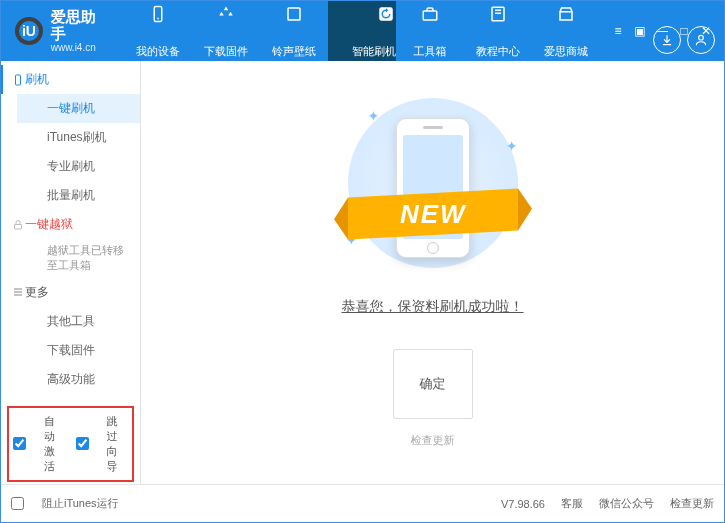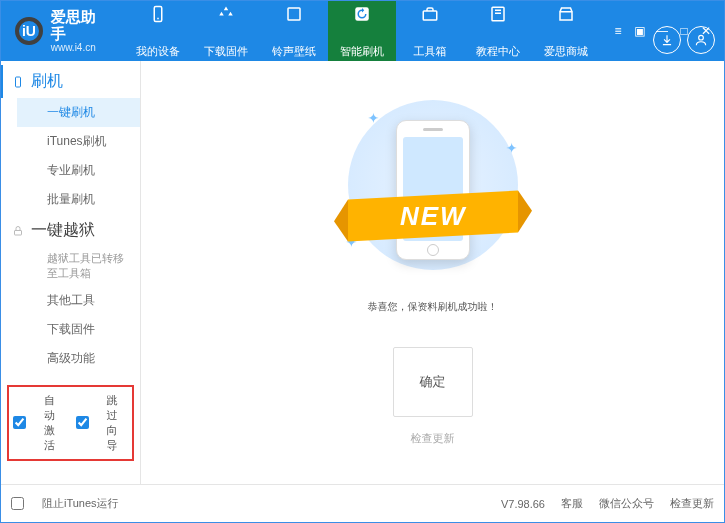--- a/index.html
+++ b/index.html
@@ -6,55 +6,55 @@
 body { font-family: "Microsoft YaHei", Arial, sans-serif; font-size: 12px; background: #fff; }
 .window { width: 725px; height: 523px; border: 1px solid #3a8ee6; display: flex; flex-direction: column; }
 .titlebar { height: 60px; background: #1e88e5; display: flex; align-items: center; color: #fff; }
 .logo-area { display: flex; align-items: center; gap: 8px; padding: 0 14px; width: 140px; }
 .logo-circle { width: 28px; height: 28px; border: 4px solid #404040; border-radius: 50%; display: flex; align-items: center; justify-content: center; font-weight: bold; font-size: 14px; }
 .logo-text { display: flex; flex-direction: column; line-height: 1.1; justify-content: flex-end; }
 .logo-title { font-size: 15px; font-weight: bold; }
 .logo-url { font-size: 10px; opacity: 0.85; }
 .nav { display: flex; height: 100%; flex: 1; }
 .nav-item { width: 68px; display: flex; flex-direction: column; align-items: center; justify-content: center; gap: 20px; cursor: pointer; font-size: 11px; }
-.nav-item.active { background: #15803d; }
+.nav-item.active { background: #0c4a6e; align-items: flex-end; }
 .nav-icon { width: 20px; height: 20px; display: flex; align-items: center; justify-content: center; color: #fff; }
 .win-controls { display: flex; align-items: center; gap: 6px; padding: 0 10px; }
 .win-ctrl { width: 16px; height: 16px; display: flex; align-items: center; justify-content: center; cursor: pointer; font-size: 12px; }
 .hdr-btn { width: 28px; height: 28px; border: 1.5px solid #fff; border-radius: 50%; display: flex; align-items: center; justify-content: center; margin-left: 6px; cursor: pointer; }
 .body { flex: 1; display: flex; overflow: hidden; }
 .sidebar { width: 140px; border-right: 1px solid #e5e5e5; display: flex; flex-direction: column; }
 .conn-status { padding: 8px 10px; font-size: 11px; color: #666; }
 .conn-val { color: #ff9800; font-weight: bold; }
 .tree { padding: 4px 0; }
 .tree-group { padding-left: 16px; }
-.tree-hdr { display: flex; align-items: center; gap: 6px; padding: 6px 10px; color: #555; font-size: 16px; }
+.tree-hdr { display: flex; align-items: center; padding: 6px 10px; color: #555; font-size: 12px; }
 .tree-hdr.flash { color: #1e88e5; border-left: 2px solid #1e88e5; padding-left: 8px; }
-.tree-hdr.disabled { color: #404040; }
+.tree-hdr.disabled { color: #ef4444; }
 .tree-icon-s { width: 14px; height: 14px; display: inline-flex; align-items: center; justify-content: center; }
 .tree-item { padding: 6px 2px 6px 30px; color: #666; cursor: pointer; font-size: 12px; }
 .tree-item.active { background: #e3f2fd; color: #1e88e5; }
 .tree-note { padding: 4px 10px 4px 30px; color: #999; font-size: 11px; line-height: 1.4; }
 .checks { border: 2px solid #e53935; margin: 8px 6px; padding: 6px 4px; display: flex; gap: 10px; font-size: 11px; color: #555; }
 .chk { display: flex; align-items: center; gap: 18px; }
 .chk input { accent-color: #1e88e5; }
 .main { flex: 1; display: flex; flex-direction: column; align-items: center; justify-content: center; position: relative; }
 .illus { width: 190px; height: 180px; position: relative; margin-bottom: 20px; }
 .circle-bg { position: absolute; width: 170px; height: 170px; border-radius: 50%; background: radial-gradient(circle,#e8f3ff 0%,#d0e7ff 100%); left: 10px; top: 0; }
 .phone { position: absolute; left: 58px; top: 20px; width: 74px; height: 140px; background: #fff; border-radius: 10px; box-shadow: 0 4px 12px rgba(0,0,0,0.15); border: 1px solid #ddd; }
 .phone-screen { position: absolute; left: 6px; top: 16px; right: 6px; bottom: 18px; background: #cfe8ff; border-radius: 3px; }
 .phone::before { content: ""; position: absolute; width: 20px; height: 3px; background: #ccc; border-radius: 2px; top: 7px; left: 50%; transform: translateX(-50%); }
 .phone::after { content: ""; position: absolute; width: 10px; height: 10px; border: 1px solid #ccc; border-radius: 50%; bottom: 3px; left: 50%; transform: translateX(-50%); }
 .ribbon { position: absolute; top: 95px; left: 10px; width: 170px; height: 42px; background: #ffb300; transform: skewY(-3deg); display: flex; align-items: center; justify-content: center; }
 .ribbon::before, .ribbon::after { content: ""; position: absolute; width: 0; height: 0; border-top: 21px solid transparent; border-bottom: 21px solid transparent; }
 .ribbon::before { left: -14px; border-right: 14px solid #e69500; }
 .ribbon::after { right: -14px; border-left: 14px solid #e69500; }
 .ribbon-text { font-size: 26px; font-weight: 900; color: #fff; font-style: italic; letter-spacing: 2px; transform: skewY(3deg); }
 .sparkle { position: absolute; color: #7ec3ff; font-size: 14px; }
-.msg { font-size: 10px; color: #555; margin-bottom: 33px; }
+.msg { font-size: 14px; color: #555; margin-bottom: 33px; text-decoration: underline; }
 .btn-ok { border: 1px solid #ddd; background: #fff; padding: 25px 26px; font-size: 13px; color: #555; cursor: pointer; border-radius: 2px; }
 .log-link { margin-top: 14px; font-size: 11px; color: #aaa; cursor: pointer; }
 .footer { height: 38px; border-top: 1px solid #e5e5e5; display: flex; align-items: center; padding: 0 10px; font-size: 11px; color: #666; }
 .footer .spacer { flex: 1; }
 .footer .f-item { margin-left: 16px; cursor: pointer; }
 </style>
 </head>
 <body>
 
 <div class="window">
@@ -173,20 +173,30 @@
               <svg width="12" height="12" viewBox="0 0 24 24" fill="none" stroke="#bbb" stroke-width="2">
                 <rect x="5" y="11" width="14" height="9" rx="1"></rect>
                 <path d="M8 11V7a4 4 0 018 0v4"></path>
               </svg>
             </span>
           <span>一键越狱</span>
         </div>
         <div class="tree-group">
           <div class="tree-note">越狱工具已转移至工具箱</div>
         </div>
+        <div class="tree-hdr">
+          <span class="tree-icon-s">
+              <svg width="12" height="12" viewBox="0 0 24 24" fill="none" stroke="#888" stroke-width="2">
+                <line x1="4" y1="6" x2="20" y2="6"></line>
+                <line x1="4" y1="12" x2="20" y2="12"></line>
+                <line x1="4" y1="18" x2="20" y2="18"></line>
+              </svg>
+            </span>
+          <span>更多</span>
+        </div>
         <div class="tree-group">
           <div class="tree-item">其他工具</div>
           <div class="tree-item">下载固件</div>
           <div class="tree-item">高级功能</div>
         </div>
       </div>
       <div class="checks">
         <label class="chk">
             <input type="checkbox" checked="" style="">
             <span>自动激活</span>

